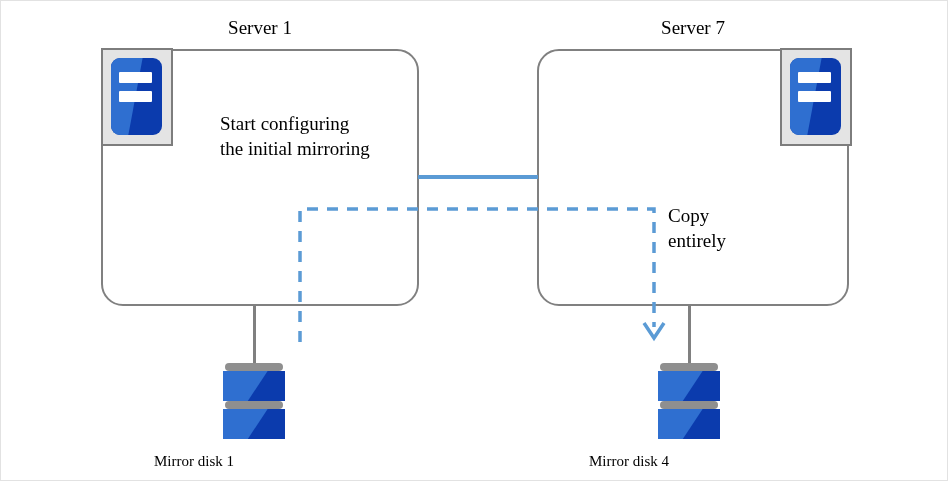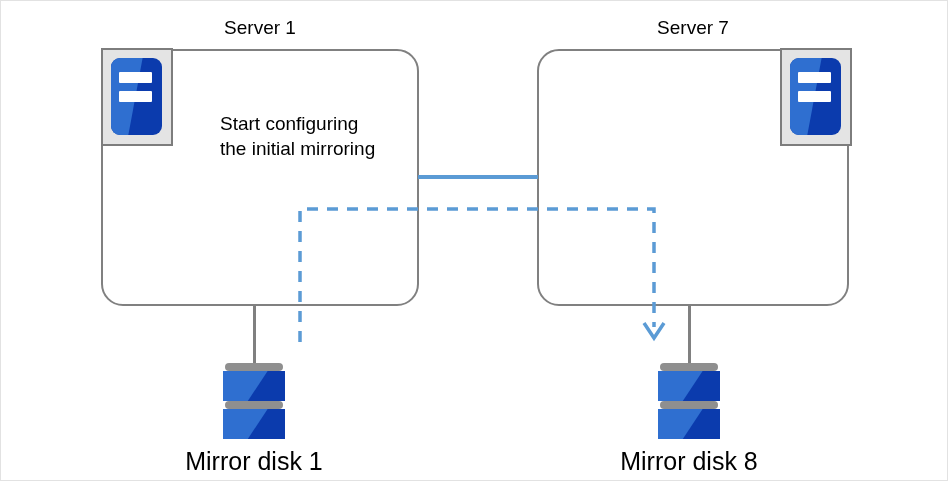--- a/index.html
+++ b/index.html
@@ -8,21 +8,21 @@
     background: #ffffff;
   }
   #canvas {
     position: relative;
     width: 948px;
     height: 481px;
     background: #ffffff;
     border: 1px solid #e2e2e2;
     box-sizing: border-box;
     overflow: hidden;
-    font-family: Liberation Sans, sans-serif;
+    font-family: Liberation Serif, serif;
     color: #000000;
   }
 
   
   .server-box {
     position: absolute;
     border: 2.5px solid #808080;
     border-radius: 22px;
     background: transparent;
     box-sizing: border-box;
@@ -156,24 +156,23 @@
     height: 8px;
     background: #8f8f8f;
     border-radius: 4px;
   }
   .disk .rim-top { top: 2px; }
   .disk .rim-mid { top: 40px; }
 
   
   .disk-label {
     position: absolute;
-    font-size: 25px;
+    font-size: 15px;
     line-height: 22px;
     white-space: nowrap;
-    text-align: center;
   }
   #disk1-label { left: 153px; top: 449px; width: 200px; }
   #disk2-label { left: 588px; top: 449px; width: 200px; }
 </style>
 </head>
 <body>
 
 <div id="canvas">
 
   <div class="server-title" id="server1-title">Server 1</div>
@@ -228,16 +227,18 @@
   <div class="disk" id="disk2">
     <div class="platter platter-top">
       <div class="light"></div>
     </div>
     <div class="platter platter-bottom">
       <div class="light"></div>
     </div>
     <div class="rim rim-top"></div>
     <div class="rim rim-mid"></div>
   </div>
-  <div class="disk-label" id="disk2-label">Mirror disk 8</div>
-
+  <div class="disk-label" id="disk2-label">Mirror disk 4</div>
+
+  <div id="copy-text">Copy
+entirely</div>
 
 </div>
 
 </body></html>

